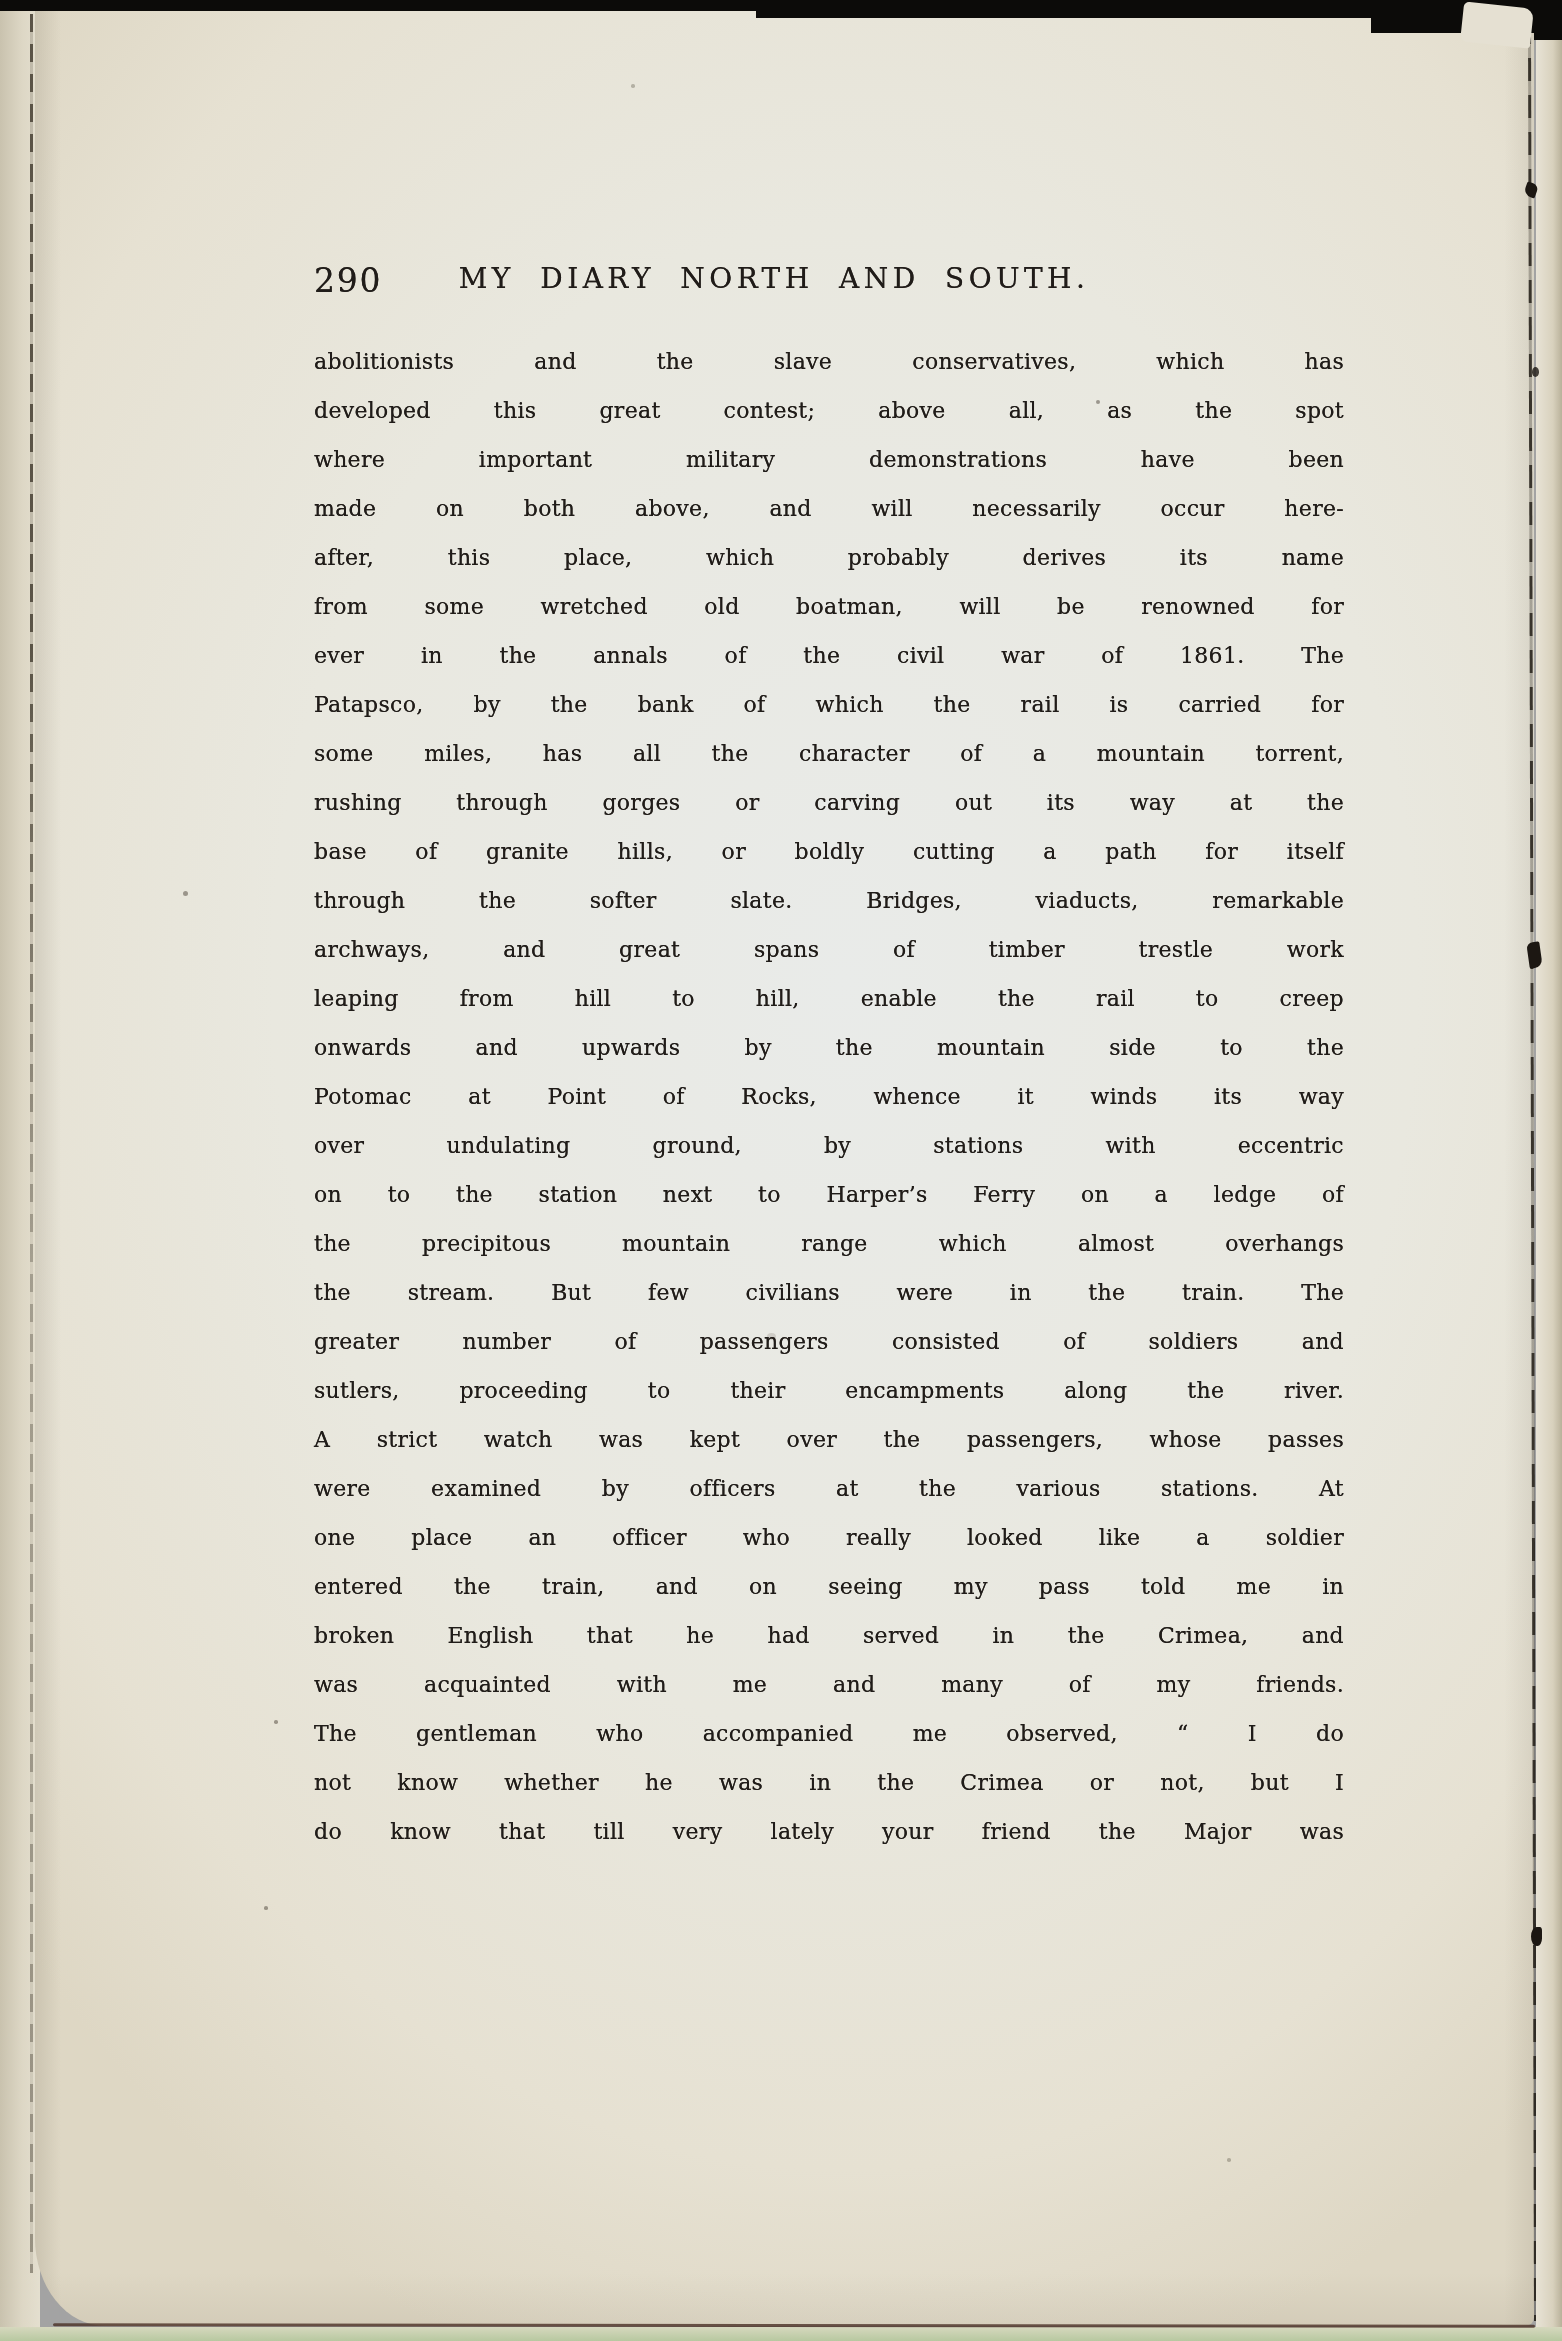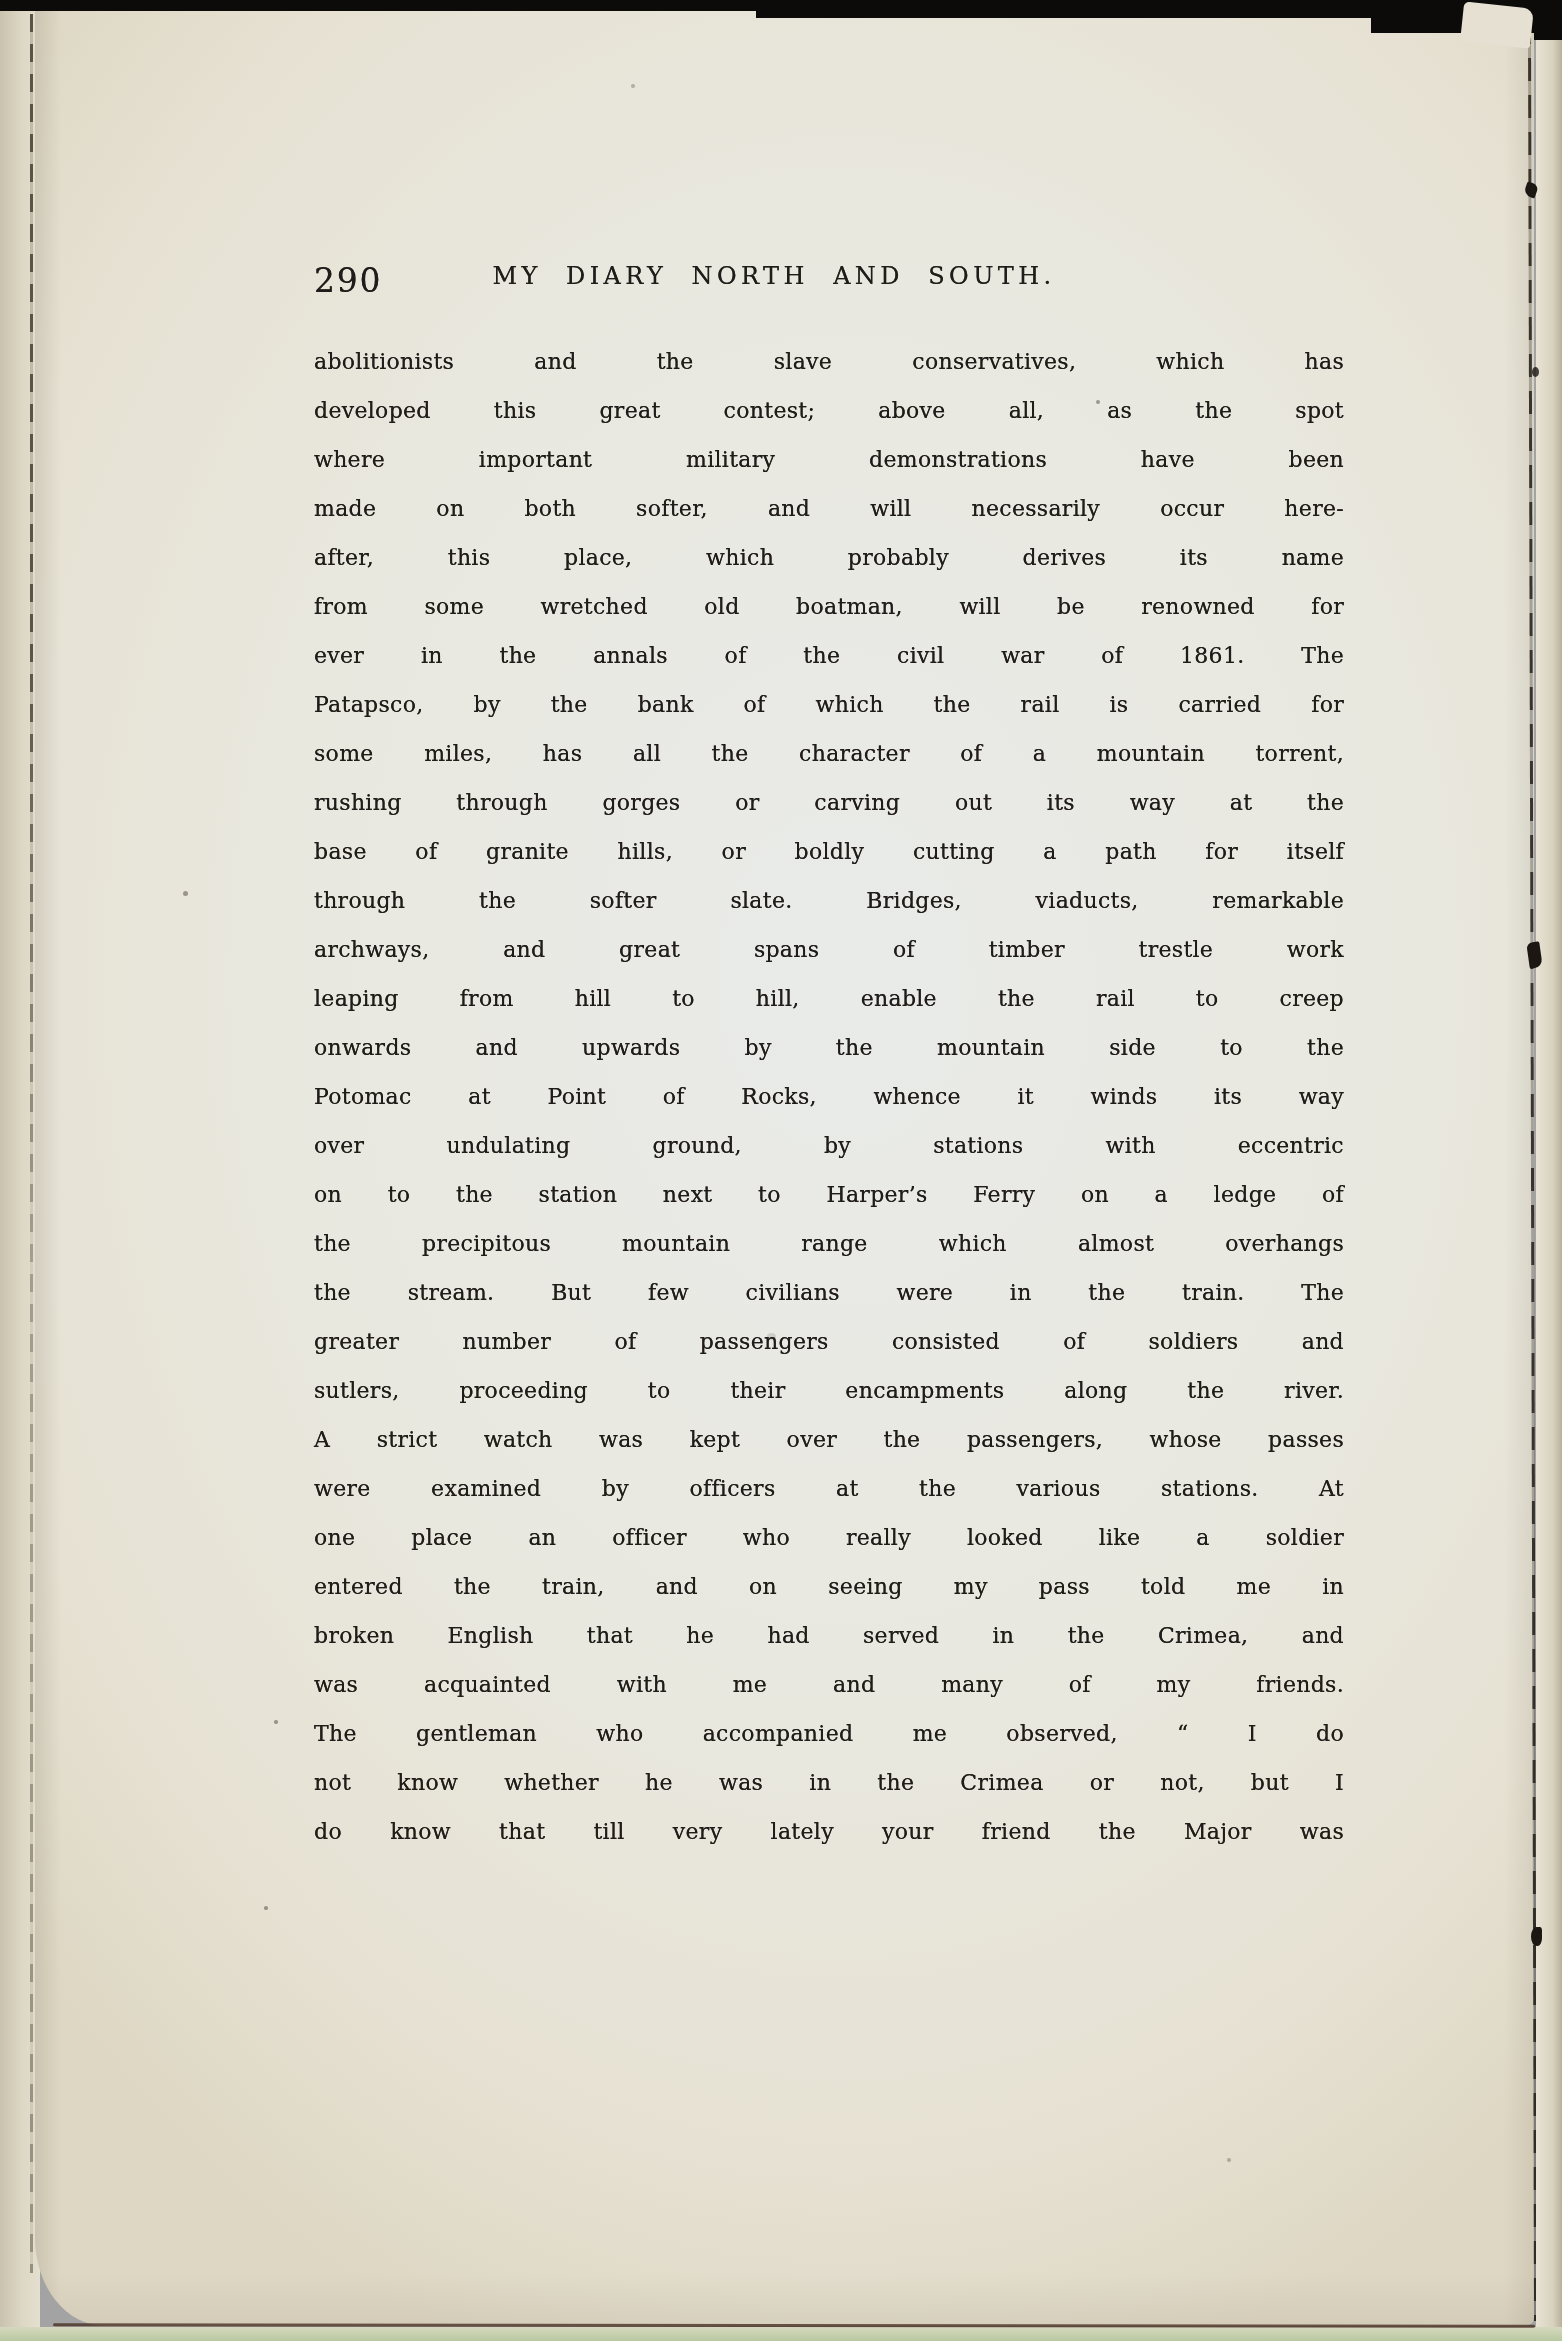--- a/index.html
+++ b/index.html
@@ -77,21 +77,21 @@
   .speck.s7 { left:1227px; top:2158px; width:3.5px; height:3.5px; background:rgba(60,52,40,.3); }
 
   
   .header { position:absolute; left:314px; top:257px; width:1030px; height:46px; color:var(--ink,#201c19); }
   .page-number {
     position:absolute; left:0; top:3.5px; font-size:33px; letter-spacing:1.8px;
     text-shadow:0 0 0.5px rgba(32,26,20,.8);
   }
   .running-title {
     position:absolute; left:50%; top:5.3px; transform:translateX(-50%) translateX(-55px);
-    font-size:24px; letter-spacing:4.4px; word-spacing:12.3px; white-space:nowrap;
+    font-size:28px; letter-spacing:4.4px; word-spacing:12.3px; white-space:nowrap;
     text-shadow:0 0 0.5px rgba(32,26,20,.8);
   }
   .body-text { position:absolute; left:314px; top:337px; width:1030px; }
   .text-line {
     height:49px; line-height:49px; font-size:22px; letter-spacing:0.3px;
     color:var(--ink,#201c19); white-space:nowrap;
     text-align:justify; text-align-last:justify;
     text-shadow:0 0 0.6px rgba(32,26,20,.85);
   }
 </style>
@@ -129,21 +129,21 @@
 
   <div class="header">
     <span class="page-number">290</span>
     <span class="running-title">MY DIARY NORTH AND SOUTH.</span>
   </div>
 
   <div class="body-text">
       <div class="text-line">abolitionists and the slave conservatives, which has</div>
       <div class="text-line">developed this great contest; above all, as the spot</div>
       <div class="text-line">where important military demonstrations have been</div>
-      <div class="text-line">made on both softer, and will necessarily occur here-</div>
+      <div class="text-line">made on both above, and will necessarily occur here-</div>
       <div class="text-line">after, this place, which probably derives its name</div>
       <div class="text-line">from some wretched old boatman, will be renowned for</div>
       <div class="text-line">ever in the annals of the civil war of 1861.  The</div>
       <div class="text-line">Patapsco, by the bank of which the rail is carried for</div>
       <div class="text-line">some miles, has all the character of a mountain torrent,</div>
       <div class="text-line">rushing through gorges or carving out its way at the</div>
       <div class="text-line">base of granite hills, or boldly cutting a path for itself</div>
       <div class="text-line">through the softer slate.  Bridges, viaducts, remarkable</div>
       <div class="text-line">archways, and great spans of timber trestle work</div>
       <div class="text-line">leaping from hill to hill, enable the rail to creep</div>

